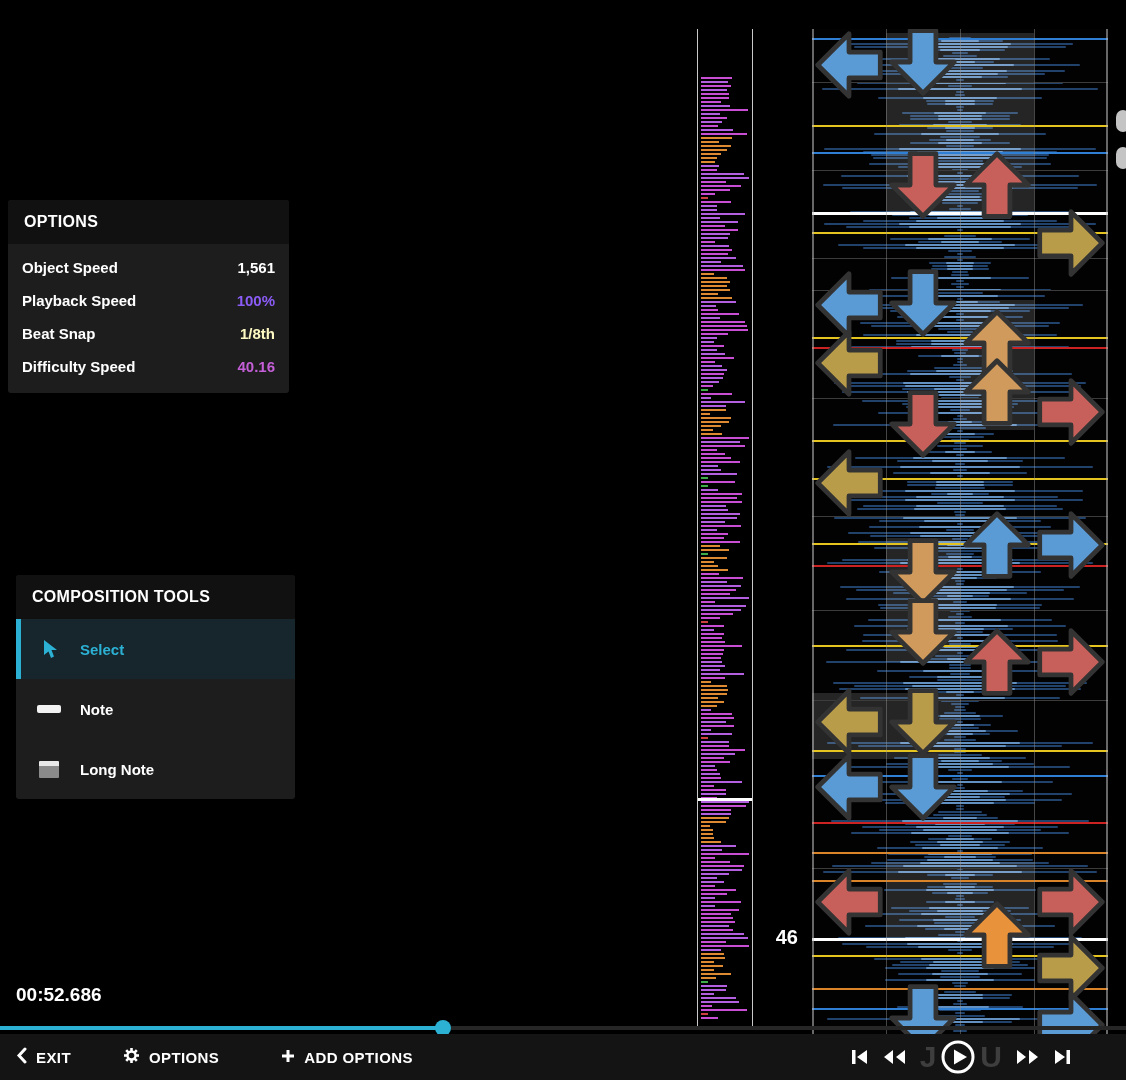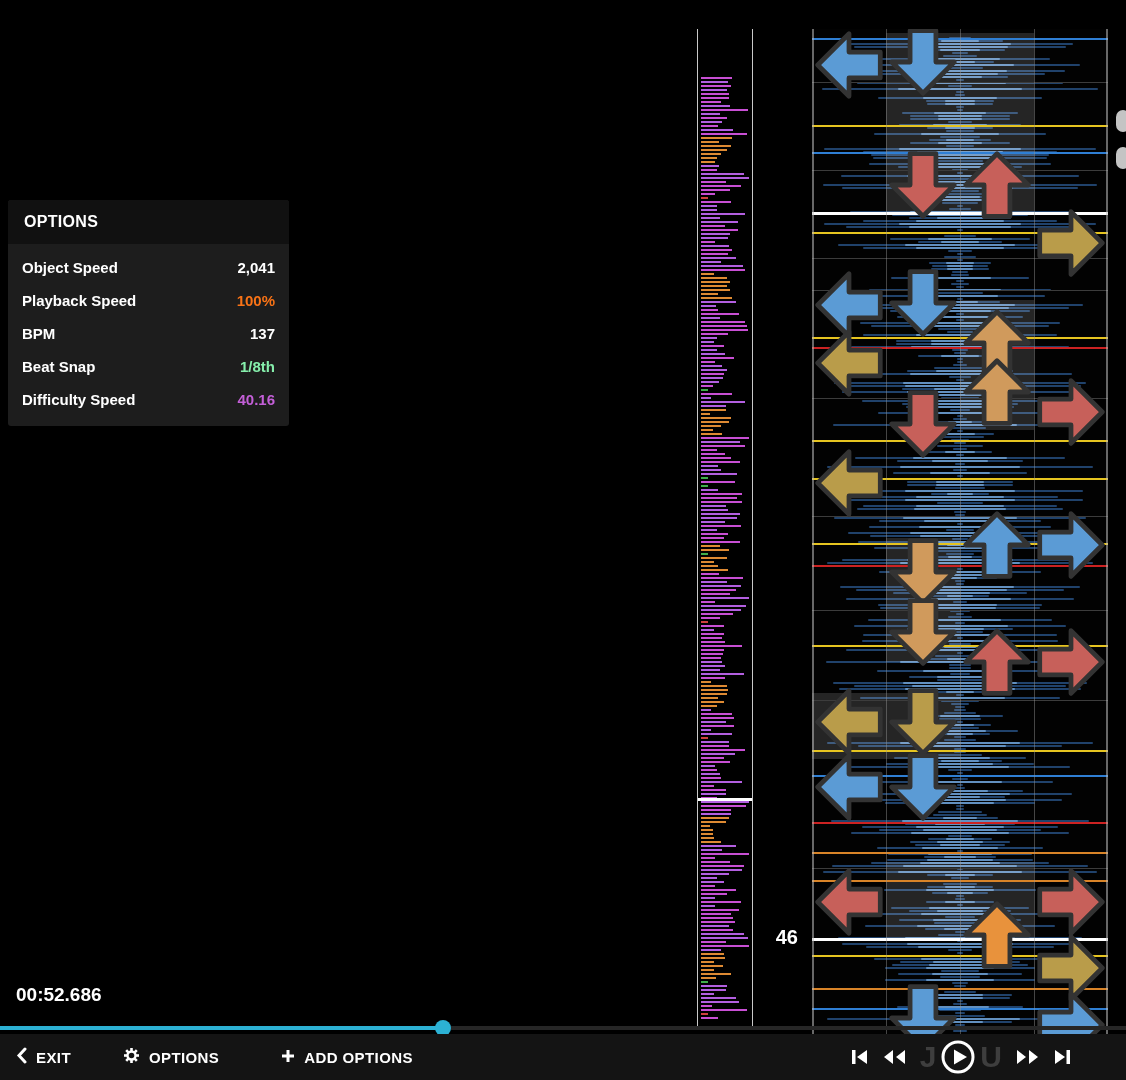--- a/index.html
+++ b/index.html
@@ -70,41 +70,62 @@
 <body>
 
 <div id="root">
 
 
   <div class="panel" id="details">
     <div class="panel-header">OPTIONS</div>
     <div class="details-rows" id="details-rows">
         <div class="detail-row">
           <span>Object Speed</span>
-          <span style="color: rgb(255, 255, 255);">2,041</span>
+          <span style="color: rgb(255, 255, 255);">1,561</span>
         </div>
         <div class="detail-row">
           <span>Playback Speed</span>
-          <span style="color: #f97316;">100%</span>
-        </div>
-        <div class="detail-row">
-          <span>BPM</span>
-          <span style="color: rgb(255, 255, 255);">137</span>
+          <span style="color: #8b5cf6;">100%</span>
         </div>
         <div class="detail-row">
           <span>Beat Snap</span>
-          <span style="color: #86efac;">1/8th</span>
+          <span style="color: #fef9c3;">1/8th</span>
         </div>
         <div class="detail-row">
           <span>Difficulty Speed</span>
           <span style="color: rgb(196, 95, 216);">40.16</span>
         </div>
       </div>
   </div>
 
+  <div class="panel" id="tools">
+    <div class="panel-header">COMPOSITION TOOLS</div>
+    <div id="tool-items">
+        <div class="tool-item active">
+          <span class="tool-icon">
+            <svg width="17" height="20" viewBox="0 0 17 20">
+              <path d="M3,1 L3,16 L7.5,12.5 L10,19 L13,17.5 L10.5,11 L16,11 Z" fill="#2cb1d4"></path>
+            </svg>
+          </span>
+          <span>Select</span>
+        </div>
+        <div class="tool-item">
+          <span class="tool-icon">
+            <div class="note-glyph"></div>
+          </span>
+          <span>Note</span>
+        </div>
+        <div class="tool-item">
+          <span class="tool-icon">
+            <div class="ln-glyph"></div>
+          </span>
+          <span>Long Note</span>
+        </div>
+      </div>
+  </div>
 
   <div id="timestamp">00:52.686</div>
 
   <div id="wfstrip">
       <div class="wfbar" style="top: 48px; width: 30.881px; background: rgb(200, 79, 212);"></div>
       <div class="wfbar" style="top: 52px; width: 27.0796px; background: rgb(179, 95, 224);"></div>
       <div class="wfbar" style="top: 56px; width: 30.3887px; background: rgb(200, 79, 212);"></div>
       <div class="wfbar" style="top: 60px; width: 26.2609px; background: rgb(179, 95, 224);"></div>
       <div class="wfbar" style="top: 64px; width: 27.6805px; background: rgb(200, 79, 212);"></div>
       <div class="wfbar" style="top: 68px; width: 28.0468px; background: rgb(200, 79, 212);"></div>

